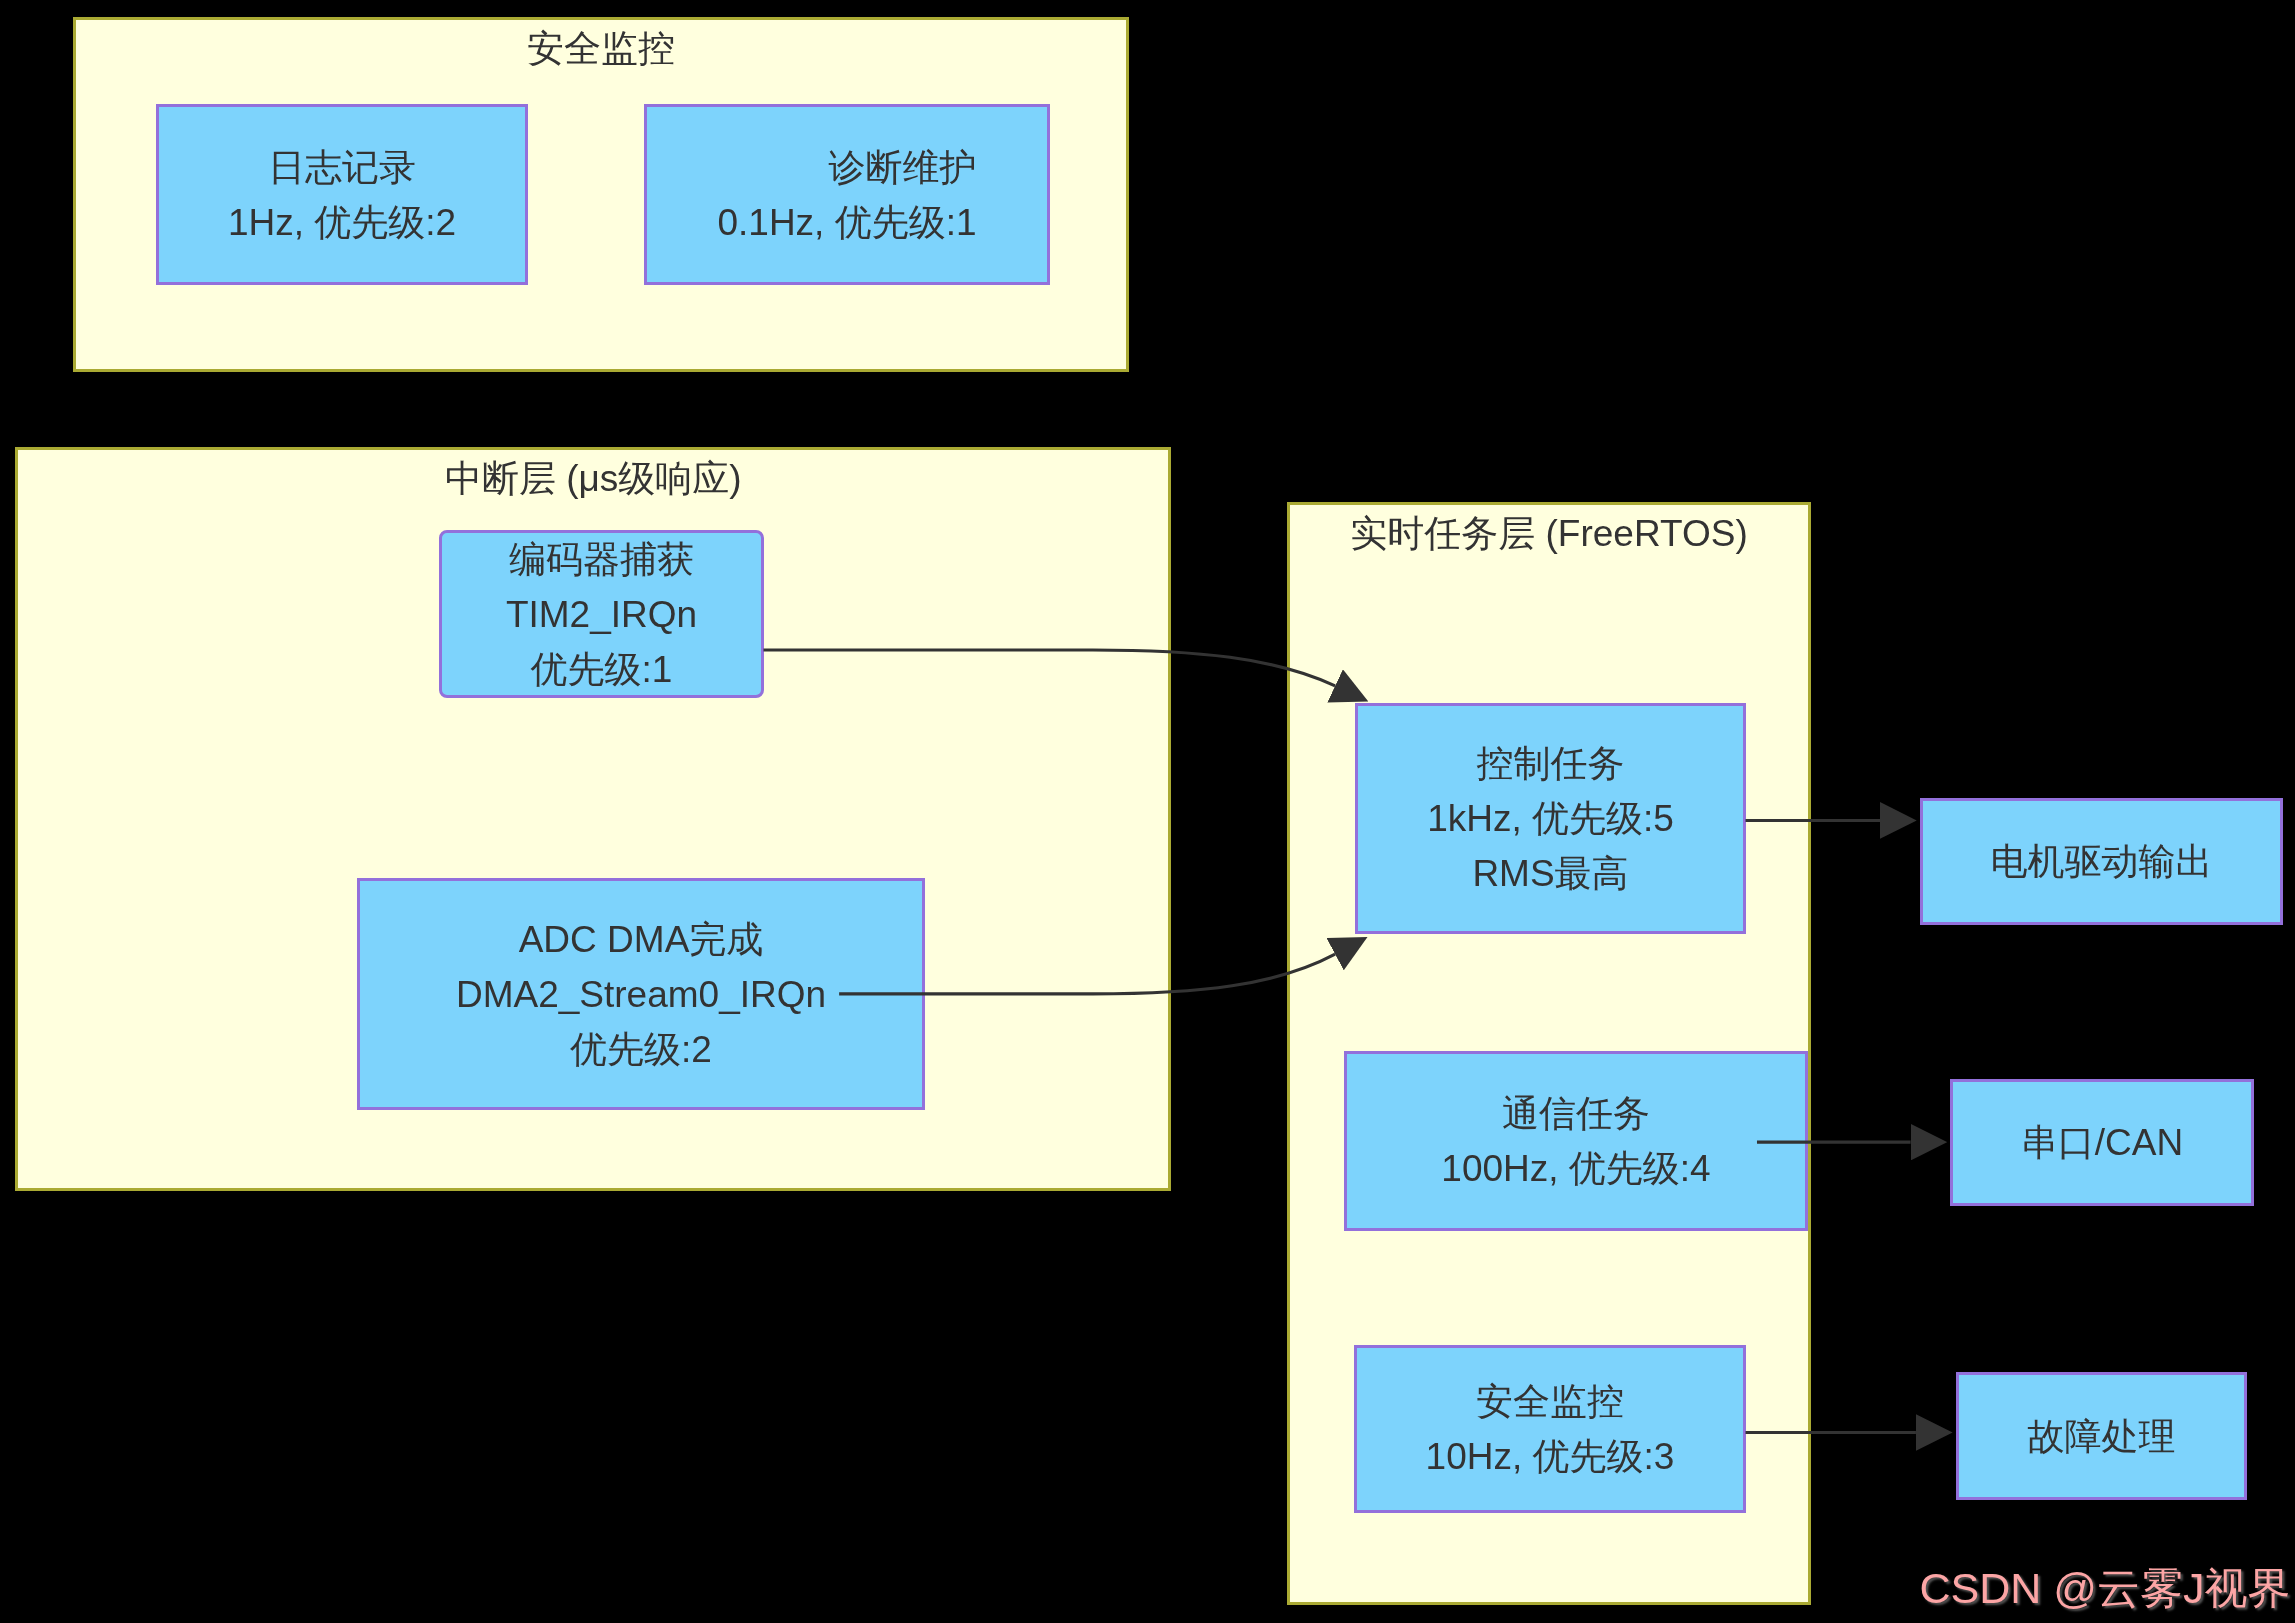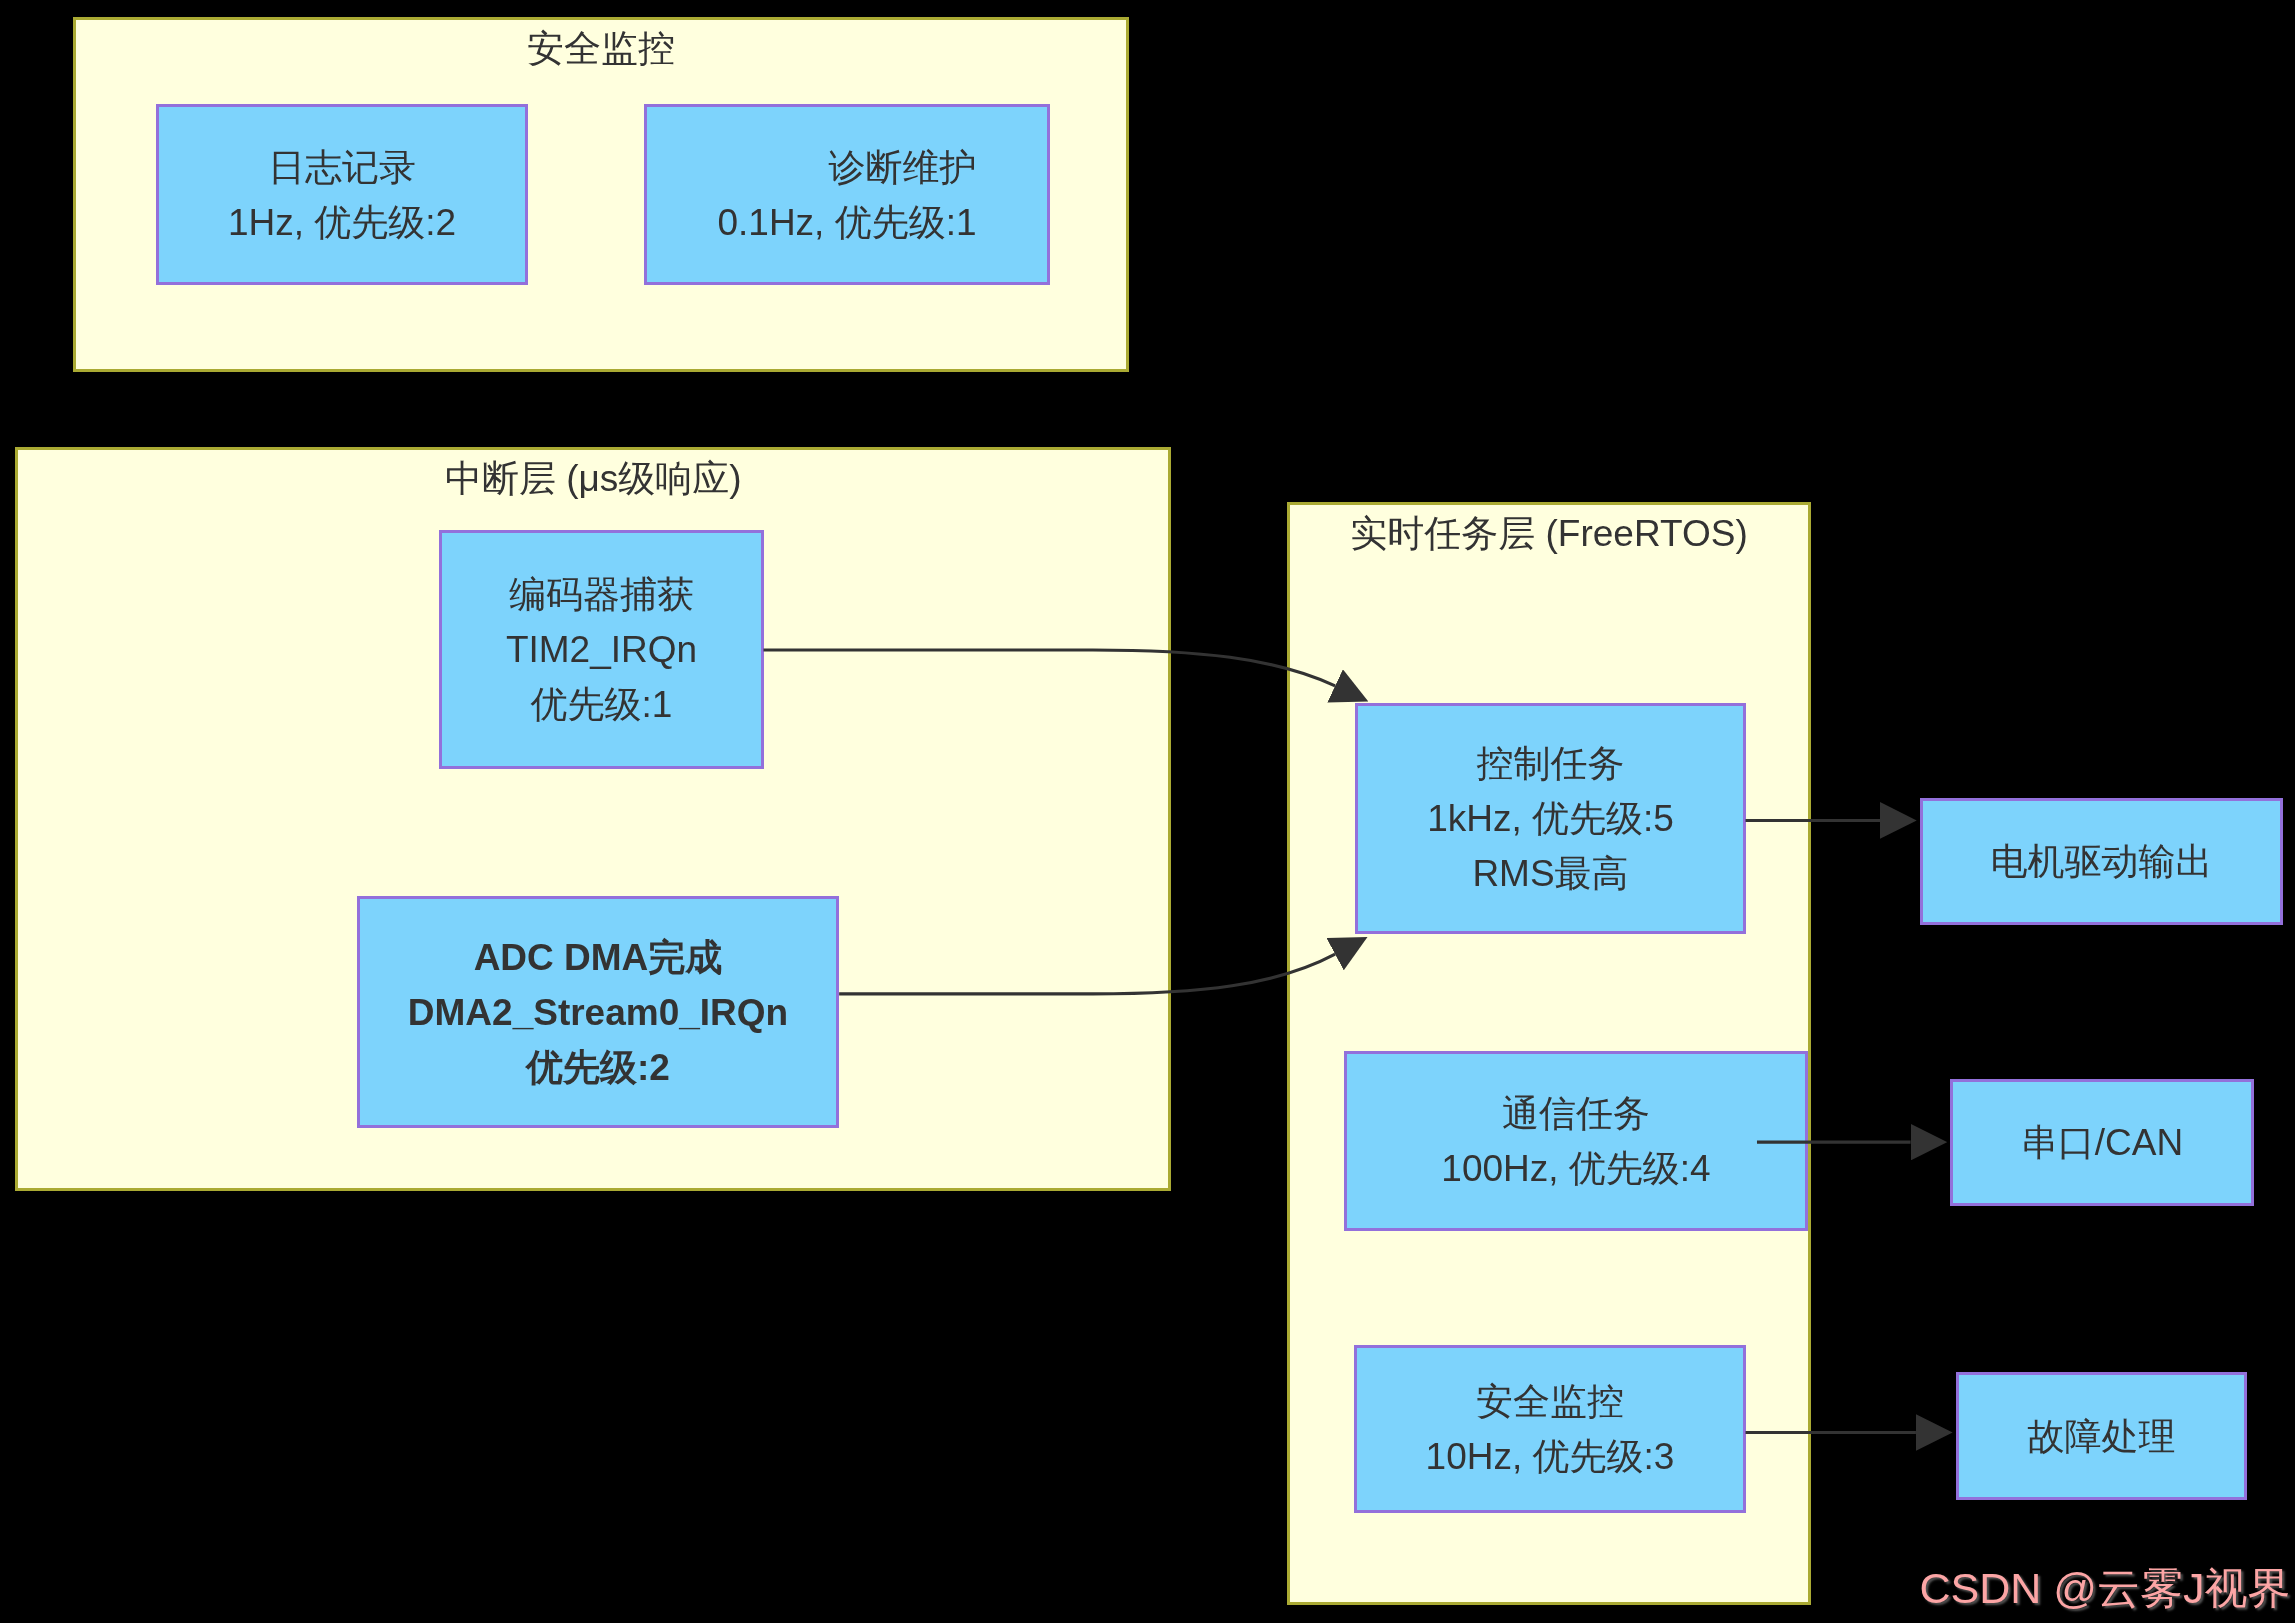--- a/index.html
+++ b/index.html
@@ -87,25 +87,25 @@
   <div class="cluster" style="left:1287px; top:502px; width:524px; height:1103px;">
     <div class="cluster-title">实时任务层 (FreeRTOS)</div>
   </div>
 
   <div class="node" style="left:156px; top:104px; width:372px; height:181px;">日志记录
 1Hz, 优先级:2</div>
 
   <div class="node" style="left:644px; top:104px; width:406px; height:181px;text-align:right;">诊断维护
 0.1Hz, 优先级:1</div>
 
-  <div class="node" style="left:439px; top:530px; width:325px; height:239px;">编码器捕获
+  <div class="node" style="left:439px; top:530px; width:325px; height:168px;border-radius:8px;">编码器捕获
 TIM2_IRQn
 优先级:1</div>
 
-  <div class="node" style="left:357px; top:896px; width:482px; height:232px;font-weight:bold;">ADC DMA完成
+  <div class="node" style="left:357px; top:878px; width:568px; height:232px;">ADC DMA完成
 DMA2_Stream0_IRQn
 优先级:2</div>
 
   <div class="node" style="left:1355px; top:703px; width:391px; height:231px;">控制任务
 1kHz, 优先级:5
 RMS最高</div>
 
   <div class="node" style="left:1344px; top:1051px; width:464px; height:180px;">通信任务
 100Hz, 优先级:4</div>
 

